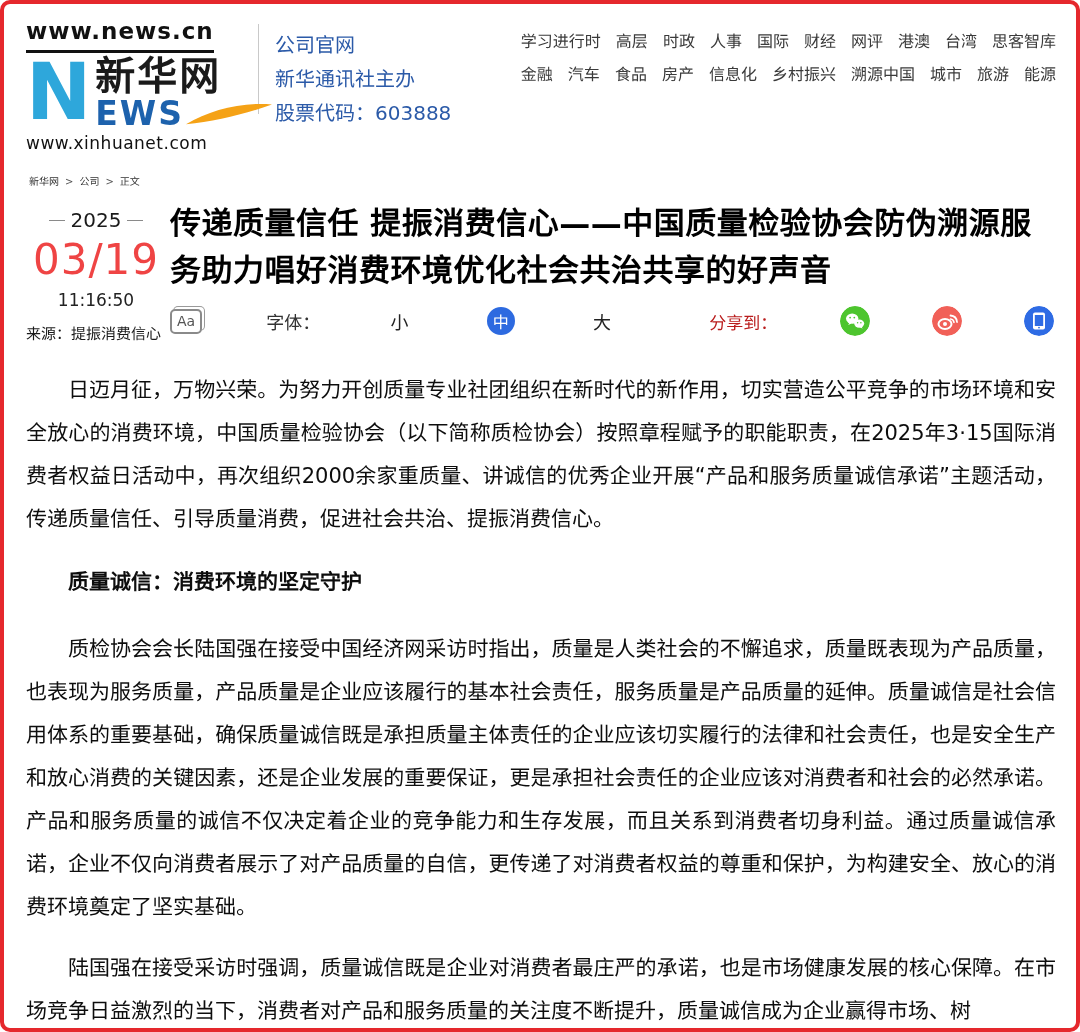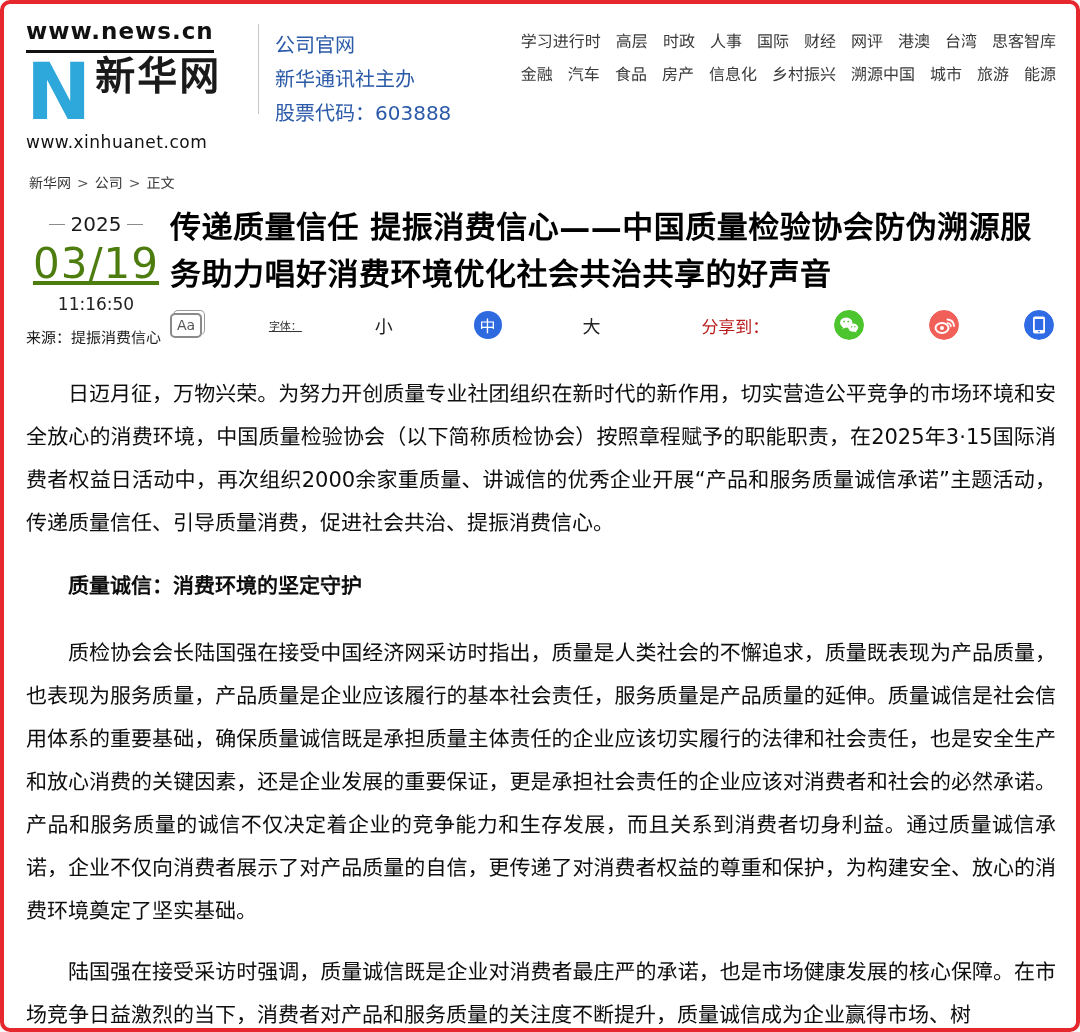--- a/index.html
+++ b/index.html
@@ -25,44 +25,44 @@
   .logo-ews { font-size:33px; font-weight:bold; color:#1d62ad; letter-spacing:2px; line-height:1; }
   .swoosh { margin-left:2px; margin-bottom:4px; }
   .url-bottom { font-size:17px; color:#111; margin-top:3px; letter-spacing:0.5px; }
   .v-divider { width:1px; background:#c9c9c9; height:90px; margin:6px 16px 0 14px; flex:0 0 auto; }
   .org-block { padding-top:10px; flex:0 0 auto; }
   .org-line { font-size:20px; color:#2b5aa8; line-height:34px; white-space:nowrap; }
   .nav-block { margin-left:auto; padding-top:12px; }
   .nav-row { display:flex; justify-content:center; gap:15px; margin-bottom:9px; }
   .nav-item { font-size:16px; color:#3a3a3a; white-space:nowrap; cursor:pointer; line-height:24px; }
   
-  .breadcrumb { margin:20px 0 0 25px; font-size:14px; color:#333; }
+  .breadcrumb { margin:20px 0 0 25px; font-size:10px; color:#333; }
   .breadcrumb .sep { margin:0 6px; color:#555; }
   .crumb-link { cursor:pointer; }
   
   .article-head { display:flex; margin-top:12px; padding:0 18px 0 22px; }
   .date-col { width:140px; flex:0 0 auto; text-align:center; padding-top:8px; }
   .date-year { display:flex; align-items:center; justify-content:center; gap:6px; font-size:20px; color:#1a1a1a; }
   .date-year .dash { width:16px; height:1px; background:#8a8a8a; display:inline-block; }
-  .date-md { font-size:42px; color:#4d7c0f; letter-spacing:1px; margin-top:4px; line-height:1.15;text-decoration:underline; }
+  .date-md { font-size:42px; color:#ef4444; letter-spacing:1px; margin-top:4px; line-height:1.15; }
   .date-time { font-size:17px; color:#222; margin-top:6px; }
   .date-source { font-size:15px; color:#1a1a1a; margin-top:12px; text-align:left; white-space:nowrap; }
   .title-col { flex:1; padding:0 4px; }
   .article-title {
     font-size:31px; font-weight:bold; color:#000;
     text-align:left; line-height:47px; letter-spacing:0.5px;
   }
   
   .meta-row { display:flex; align-items:center; justify-content:space-between; margin-top:12px; gap:10px; }
   .aa-icon {
     width:32px; height:25px; border:2px solid #8a8a8a; border-radius:5px;
     font-size:14px; color:#555; display:flex; align-items:center; justify-content:center;
     box-shadow:3px -3px 0 -1px #ffffff, 3px -3px 0 0 #9a9a9a; margin-right:2px;
   }
-  .meta-label { font-size:11px; color:#333;text-decoration:underline; }
+  .meta-label { font-size:18px; color:#333; }
   .font-opt { font-size:18px; color:#222; cursor:pointer; margin:0 8px; }
   .font-opt-selected {
     width:28px; height:28px; border-radius:50%; background:#2d6ae0; color:#fff;
     display:flex; align-items:center; justify-content:center; font-size:16px; cursor:pointer; margin:0 8px;
   }
   .share-label { font-size:17px; color:#b91c1c; margin-left:28px; }
   .share-icon { width:30px; height:30px; border-radius:50%; cursor:pointer; display:block; }
   
   .article-body { padding:0 20px 0 22px; margin-top:26px; }
   .article-body p {
@@ -77,20 +77,26 @@
 <div class="page">
 
   <div class="header">
 
     <div class="logo-block">
       <div class="url-top">www.news.cn</div>
       <div class="logo-row">
         <span class="logo-n">N</span>
         <span class="logo-right">
           <span class="logo-cn">新华网</span>
+          <span class="logo-ews-row">
+            <span class="logo-ews">EWS</span>
+            <svg class="swoosh" width="86" height="26" viewBox="0 0 100 30">
+              <path d="M0 28 C 28 12, 62 2, 100 5 C 70 16, 34 25, 0 28 Z" fill="#f5a216"></path>
+            </svg>
+          </span>
         </span>
       </div>
       <div class="url-bottom">www.xinhuanet.com</div>
     </div>
 
     <div class="v-divider"></div>
 
     <div class="org-block">
       <div class="org-line">公司官网</div>
       <div class="org-line">新华通讯社主办</div>

